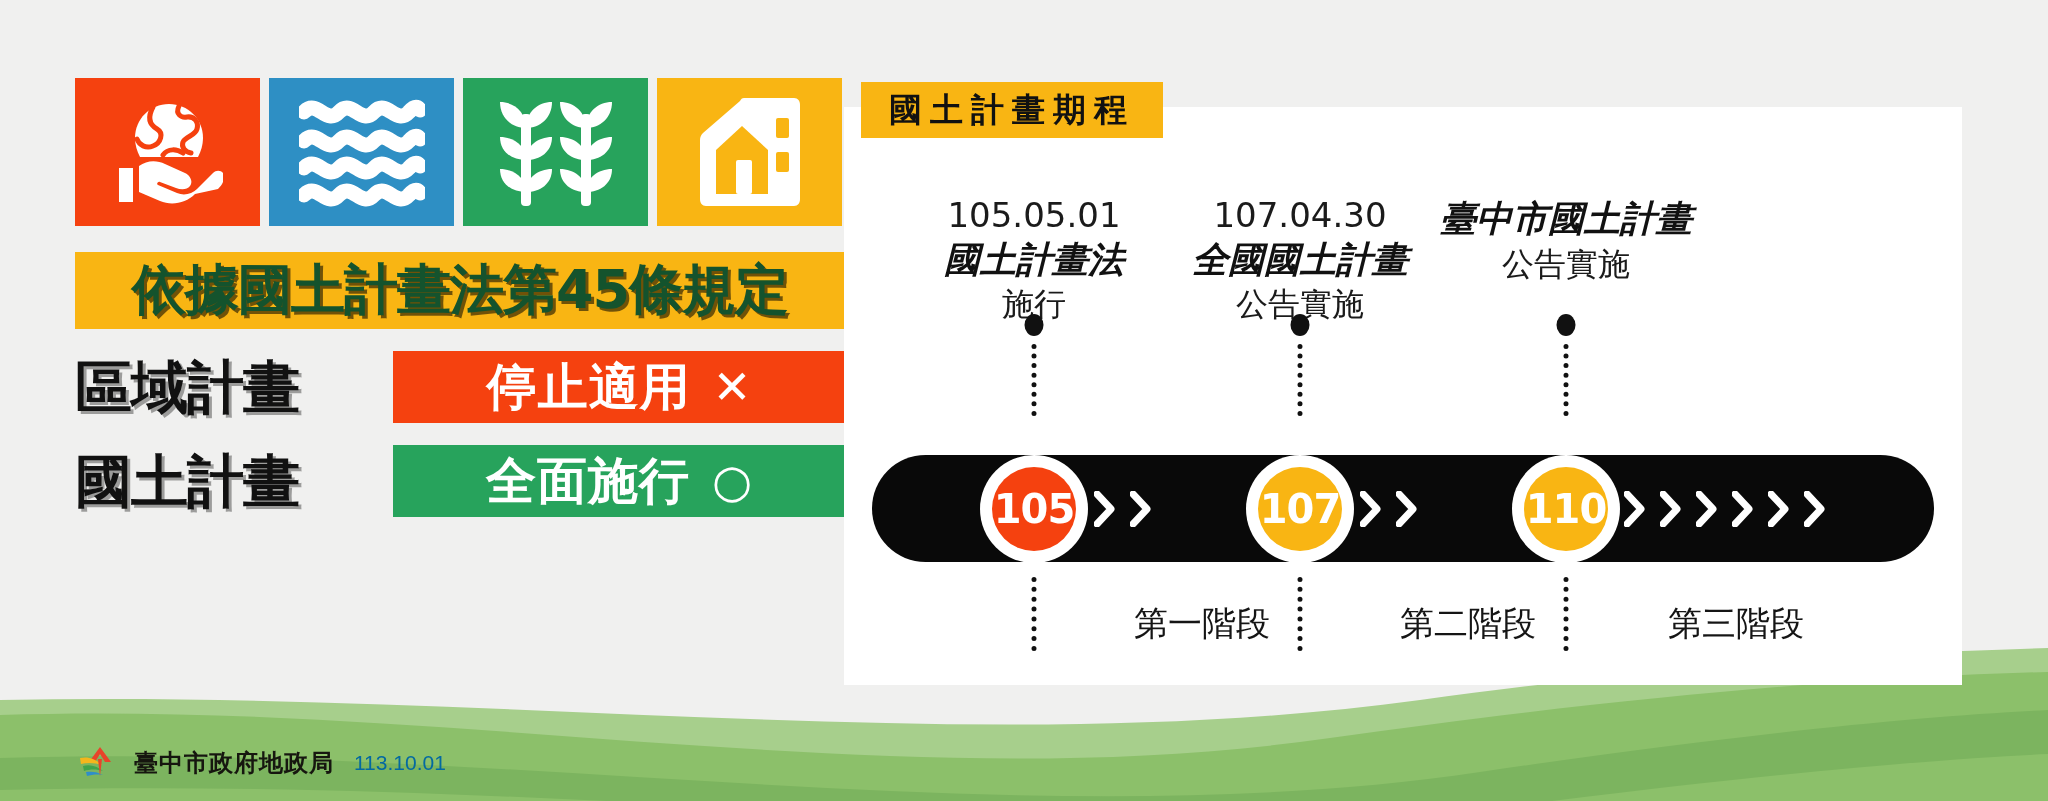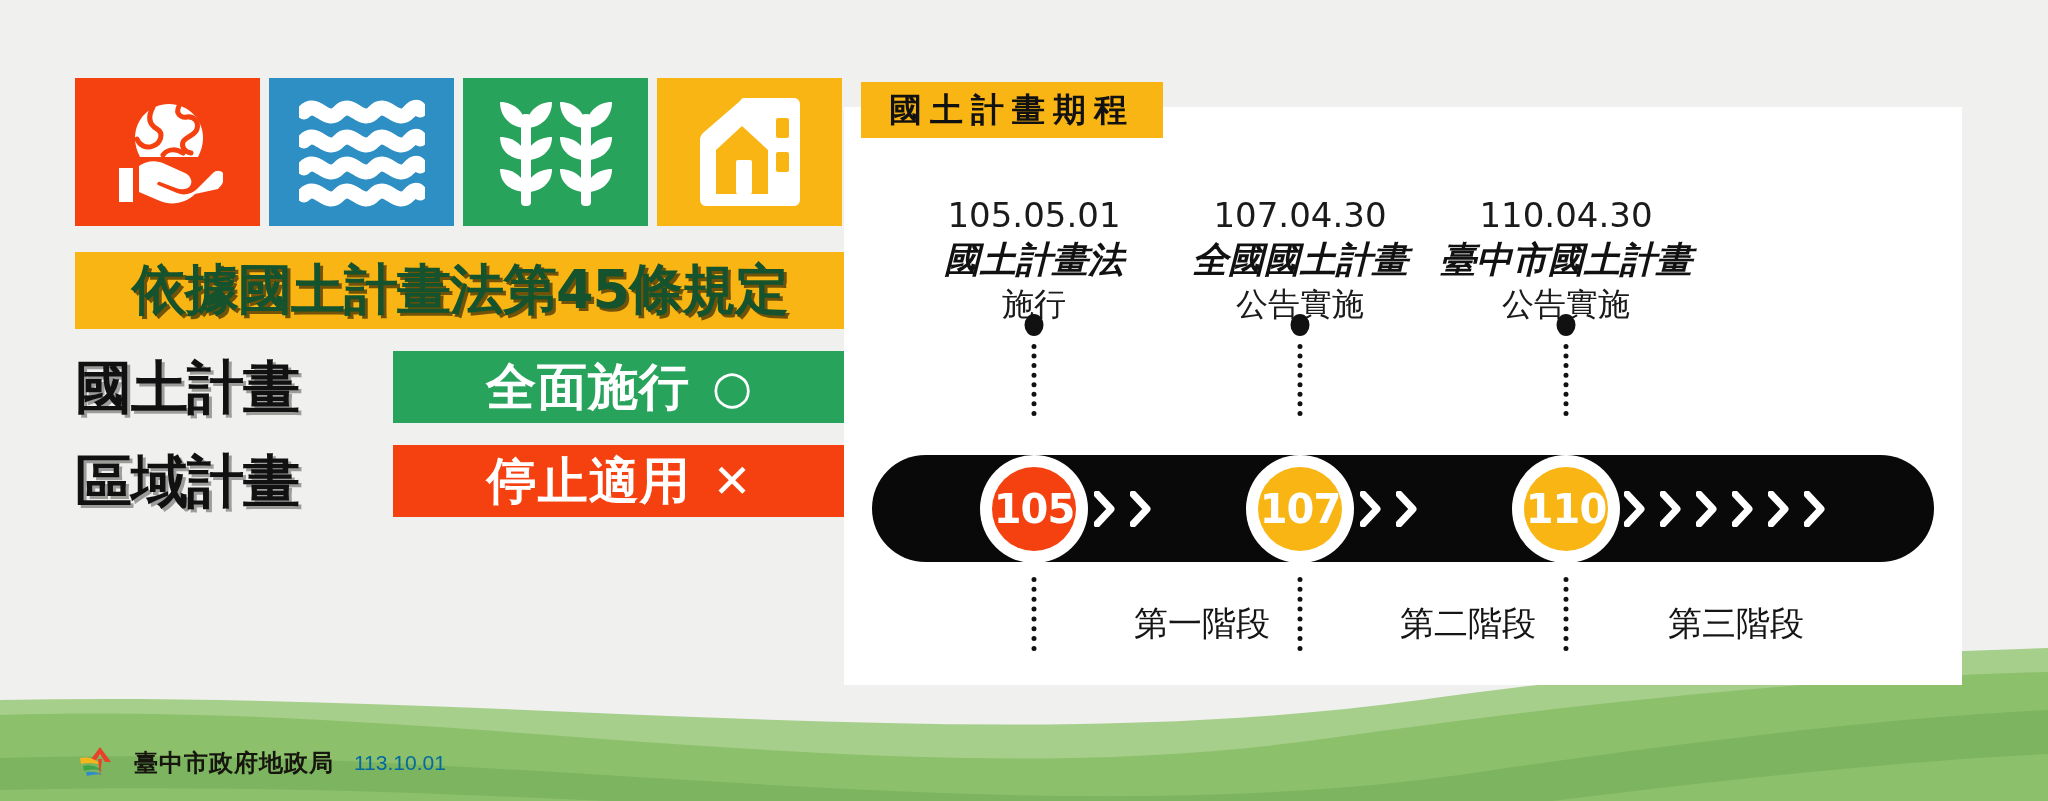--- a/index.html
+++ b/index.html
@@ -221,34 +221,34 @@
         </svg>
       </span>
     </div>
   </div>
 
   <div class="law-banner">
     <span>依據國土計畫法第45條規定</span>
   </div>
 
   <div class="cmp-row">
+    <div class="lhs">區域計畫</div>
+    <div class="rhs no">
+      <span class="txt">停止適用</span>
+      <span class="mark">✕</span>
+    </div>
+  </div>
+
+  <div class="cmp-row">
     <div class="lhs">國土計畫</div>
     <div class="rhs ok">
       <span class="txt">全面施行</span>
       <span class="mark">○</span>
     </div>
   </div>
-
-  <div class="cmp-row">
-    <div class="lhs">區域計畫</div>
-    <div class="rhs no">
-      <span class="txt">停止適用</span>
-      <span class="mark">✕</span>
-    </div>
-  </div>
 </div>
 
 <div id="right-panel">
 
   <div id="panel-title">
     <span>國土計畫期程</span>
   </div>
 
   <div class="milestone" style="left:190px;top:88px;">
     <div class="ms-date">105.05.01</div>
@@ -264,21 +264,20 @@
     <div class="ms-date">107.04.30</div>
     <div class="ms-main">全國國土計畫</div>
     <div class="ms-sub">公告實施</div>
   </div>
   <div class="ms-dot" style="left:456px;top:207px;"></div>
   <div class="ms-dash-up" style="left:456px;top:237px;height:72px;"></div>
   <div class="ms-dash-down" style="left:456px;top:470px;height:74px;"></div>
   <div class="stage" style="left:578px;top:494px;">第二階段</div>
 
   <div class="milestone" style="left:722px;top:88px;">
-    <div class="ms-date">110.04.30</div>
     <div class="ms-main">臺中市國土計畫</div>
     <div class="ms-sub">公告實施</div>
   </div>
   <div class="ms-dot" style="left:722px;top:207px;"></div>
   <div class="ms-dash-up" style="left:722px;top:237px;height:72px;"></div>
   <div class="ms-dash-down" style="left:722px;top:470px;height:74px;"></div>
   <div class="stage" style="left:846px;top:494px;">第三階段</div>
 
   <div id="bar">
 

